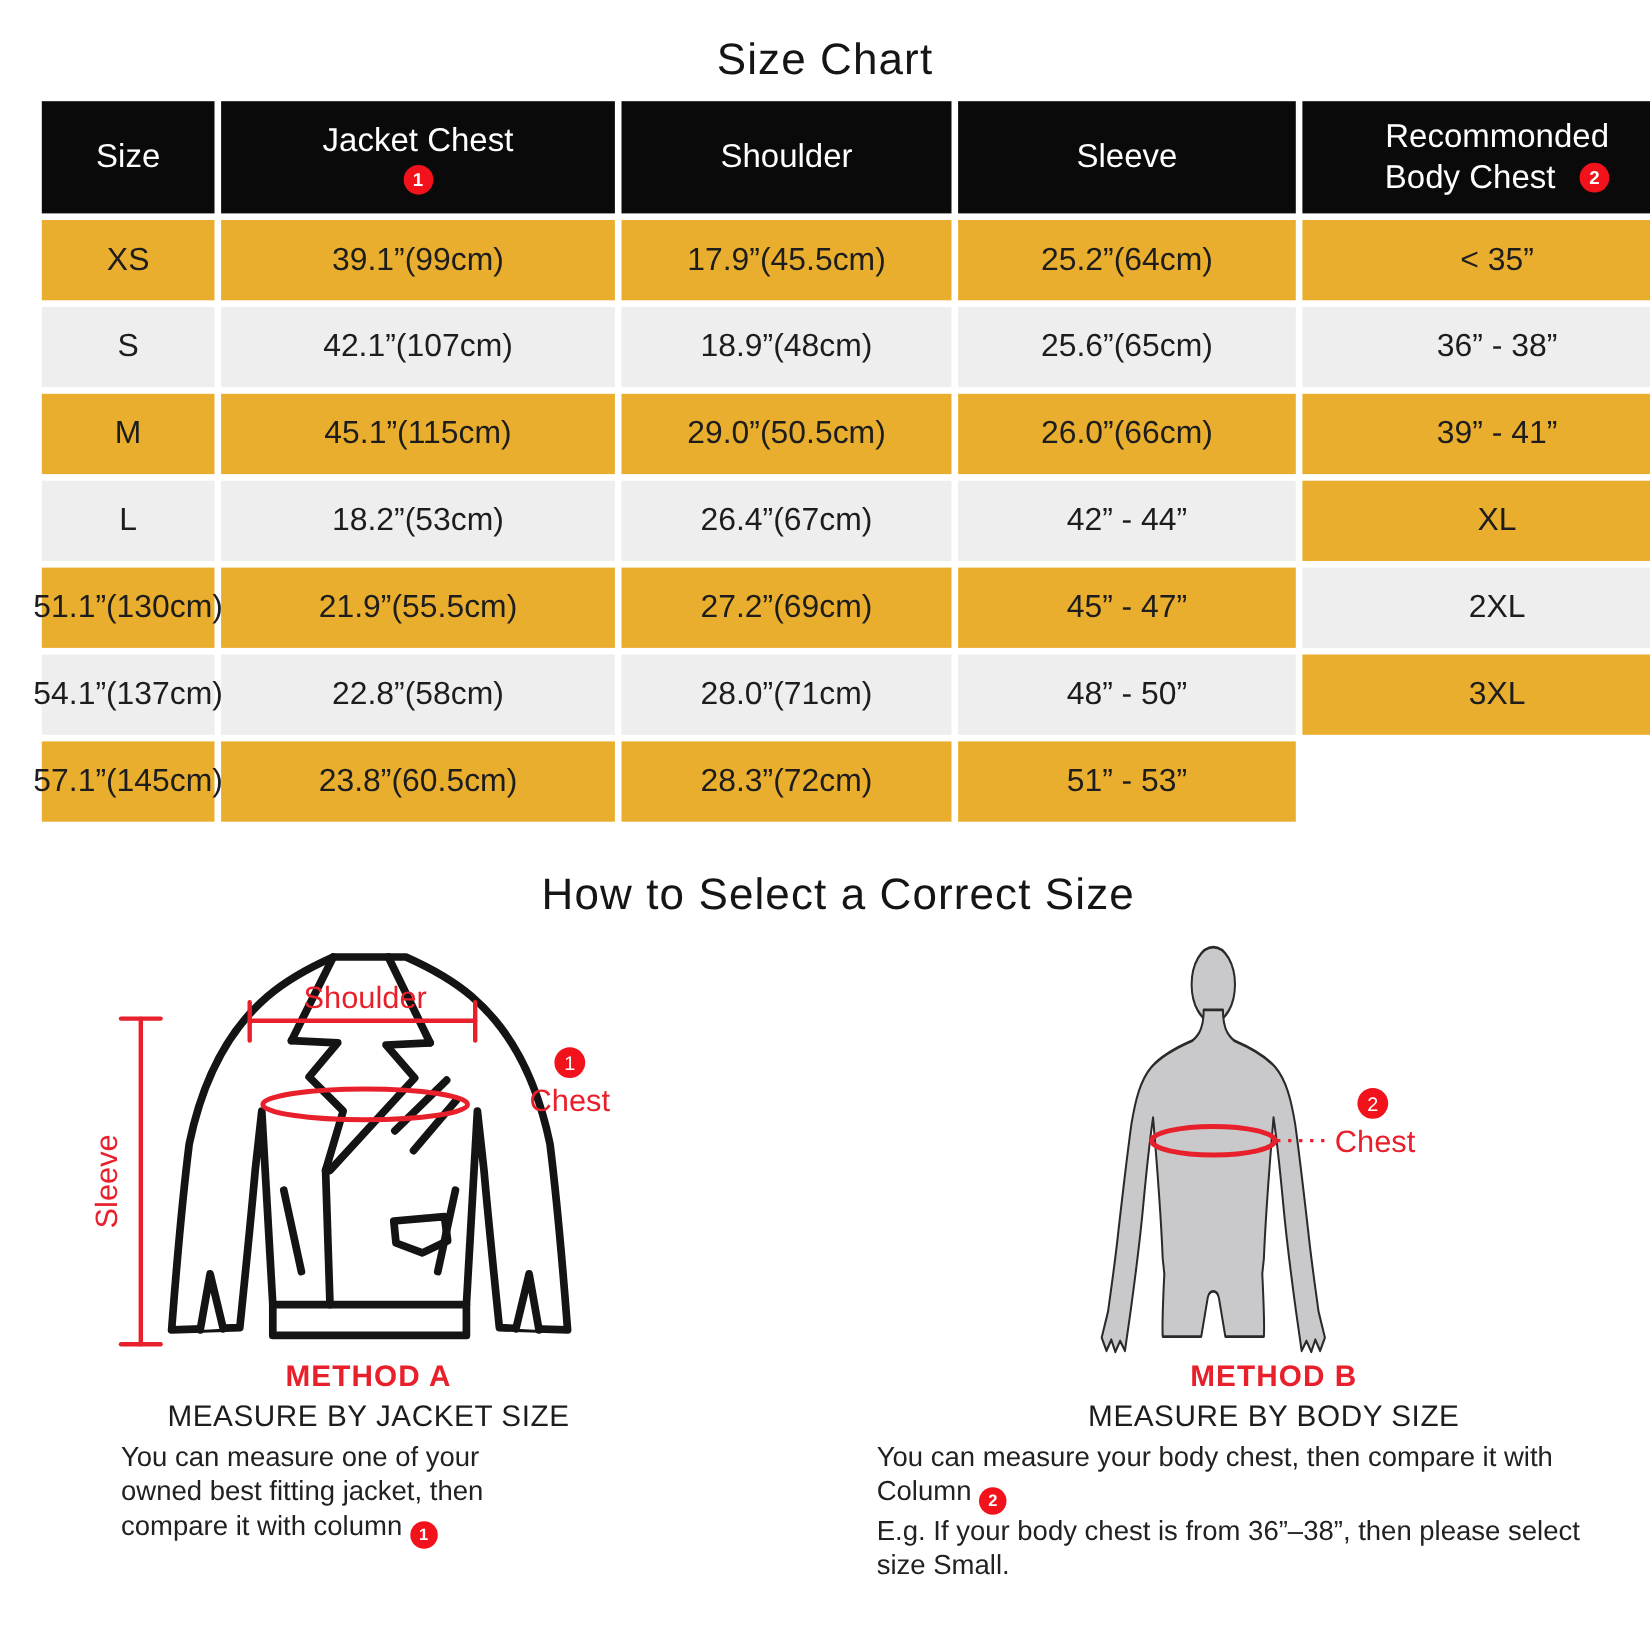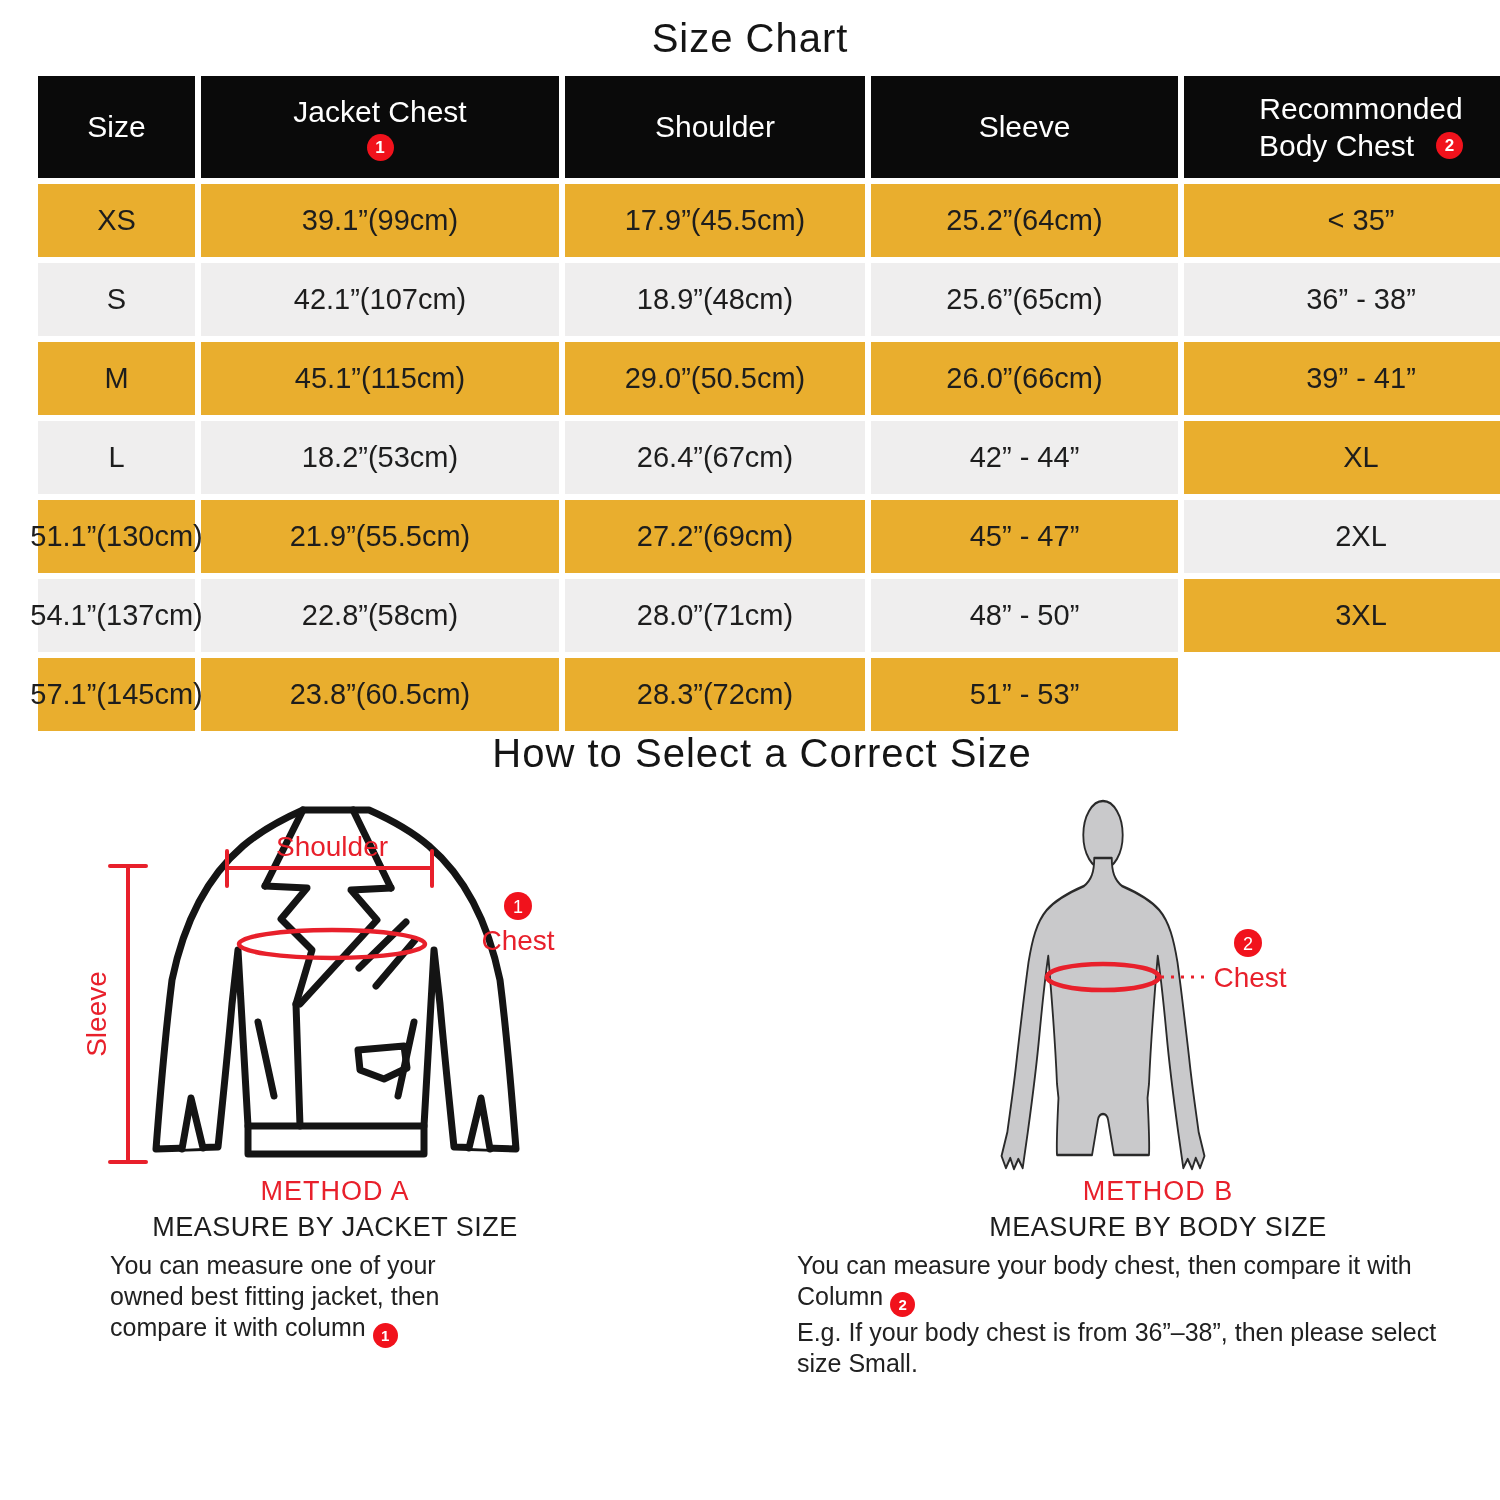--- a/index.html
+++ b/index.html
@@ -1,49 +1,49 @@
 <!DOCTYPE html>
 <html><head>
 <meta charset="utf-8">
 <style>
   * { margin:0; padding:0; box-sizing:border-box; }
   html,body { width:1500px; height:1500px; background:#ffffff;
     font-family:"Liberation Sans", sans-serif; color:#1b1b1b; }
   body { position:relative; overflow:hidden; }
 
-  .main-title { text-align:center; padding-top:16px; font-size:40px;
+  .main-title { text-align:center; padding-top:32px; font-size:40px;
     font-weight:500; color:#151515; letter-spacing:1px; }
 
   .size-table { display:grid; grid-template-columns:157px 358px 300px 307px 354px;
     gap:6px; margin-top:15px; background:#ffffff;margin-left:38px; }
   .cell { display:flex; align-items:center; justify-content:center; }
   .th { background:#0a0a0a; color:#ffffff; height:102px; font-size:30px;
     font-weight:500; flex-direction:column; line-height:1.25; }
   .td { height:73px; font-size:29px; font-weight:500; color:#1d1d1d; }
   .bg-y { background:#E9AE2E; }
   .bg-g { background:#EFEEEE; }
 
   .badge { display:inline-flex; align-items:center; justify-content:center;
     width:27px; height:27px; border-radius:50%; background:#F1121C;
     color:#ffffff; font-size:17px; font-weight:600; flex:0 0 auto; }
   .hdr-badge { margin-top:3px; }
   .hdr-line2 { display:flex; align-items:center; gap:22px; }
 
-  .section-title { text-align:center; font-size:40px;
+  .section-title { text-align:center; margin-top:44px; font-size:40px;
     font-weight:500; color:#151515; letter-spacing:1px;padding-left:24px; }
 
   .howto { position:relative; height:660px; margin-top:22px; }
   .illus { position:absolute; top:0; }
   #illus-jacket { left:60px; }
   #illus-body { left:950px; }
 
   .caption { position:absolute; top:378px; width:450px; text-align:center; }
   #caption-a { left:110px; }
   #caption-b { left:933px; }
-  .m-title { color:#E8202B; font-size:27px; font-weight:400; letter-spacing:1px; }
+  .m-title { color:#E8202B; font-size:27px; font-weight:700; letter-spacing:1px; }
   .m-sub { color:#1d1d1d; font-size:27px; font-weight:500; margin-top:5px; letter-spacing:0.5px; }
 
   .para { position:absolute; top:452px; font-size:25px; line-height:31px;
     color:#212121; font-weight:400; }
   #para-a { left:110px; width:395px; }
   #para-b { left:797px; width:680px; }
   .badge-inline { width:25px; height:25px; font-size:15px; vertical-align:-5px; }
 
   svg text { font-family:"Liberation Sans", sans-serif; }
 </style>

